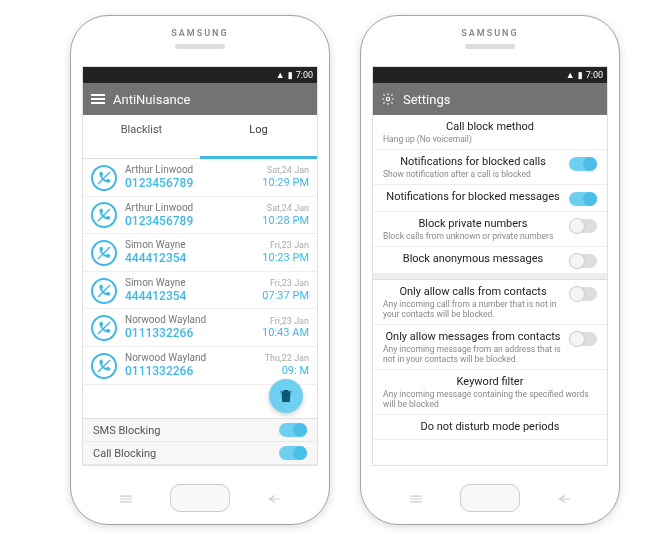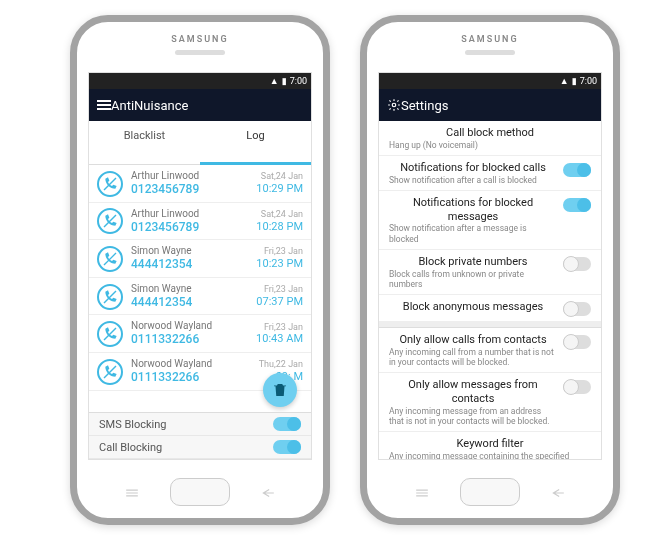--- a/index.html
+++ b/index.html
@@ -1,25 +1,25 @@
 <!DOCTYPE html>
 <html><head>
 <meta charset="utf-8">
 <style>
   * { box-sizing: border-box; margin: 0; padding: 0; }
   body { font-family: Roboto, Arial, sans-serif; background: #fff; width: 650px; height: 540px; position: relative; }
-  .phone { position: absolute; width: 260px; height: 510px; background: #fff; border-radius: 38px; border: 7px solid #a3a3a3; box-shadow: 0 2px 8px rgba(0,0,0,0.15); }
+  .phone { position: absolute; width: 260px; height: 510px; background: #fff; border-radius: 38px; border: 1px solid #a3a3a3; box-shadow: 0 2px 8px rgba(0,0,0,0.15); }
   .phone.left { left: 70px; top: 15px; }
   .phone.right { left: 360px; top: 15px; }
   .brand { text-align: center; font-size: 9px; letter-spacing: 2px; color: #888; padding-top: 12px; font-weight: 600; }
   .speaker { width: 50px; height: 5px; background: #ddd; border-radius: 3px; margin: 6px auto 0; }
   .screen { position: absolute; left: 11px; right: 11px; top: 50px; bottom: 58px; background: #fff; overflow: hidden; border: 1px solid #e0e0e0; }
   .status-bar { height: 16px; background: #222; color: #fff; font-size: 9px; display: flex; justify-content: flex-end; align-items: center; padding: 0 4px; gap: 3px; }
   .status-bar span { line-height: 1; }
-  .app-bar { height: 32px; background: #0f172a; color: #fff; display: flex; align-items: center; padding: 0 8px; }
+  .app-bar { height: 32px; background: #737373; color: #fff; display: flex; align-items: center; padding: 0 8px; gap: 8px; }
   .hamburger { width: 14px; height: 10px; display: flex; flex-direction: column; justify-content: space-between; cursor: pointer; }
   .hamburger div { height: 2px; background: #fff; }
   .gear { width: 14px; height: 14px; }
   .app-title { font-size: 13px; font-weight: 400; }
   .tabs { display: flex; height: 44px; border-bottom: 1px solid #ddd; }
   .tab { flex: 1; text-align: center; font-size: 11px; line-height: 30px; color: #555; cursor: pointer; position: relative; }
   .tab.active { color: #333; }
   .tab.active::after { content: ""; position: absolute; left: 0; right: 0; bottom: -1px; height: 3px; background: #3fb9e3; }
   .log-list { overflow-y: hidden; }
   .log-row { display: flex; align-items: center; padding: 5px 8px 4px; border-bottom: 1px solid #eee; position: relative; }
@@ -223,21 +223,20 @@
         <div class="setting-row">
           <div class="setting-text">
             <div class="setting-title">Notifications for blocked calls</div>
             <div class="setting-sub">Show notification after a call is blocked</div>
           </div>
           <div class="toggle"></div>
         </div>
         <div class="setting-row">
           <div class="setting-text">
             <div class="setting-title">Notifications for blocked messages</div>
-            <div class="setting-sub">Show notification after a message is blocked</div>
           </div>
           <div class="toggle"></div>
         </div>
         <div class="setting-row">
           <div class="setting-text">
             <div class="setting-title">Block private numbers</div>
             <div class="setting-sub">Block calls from unknown or private numbers</div>
           </div>
           <div class="toggle off"></div>
         </div>

